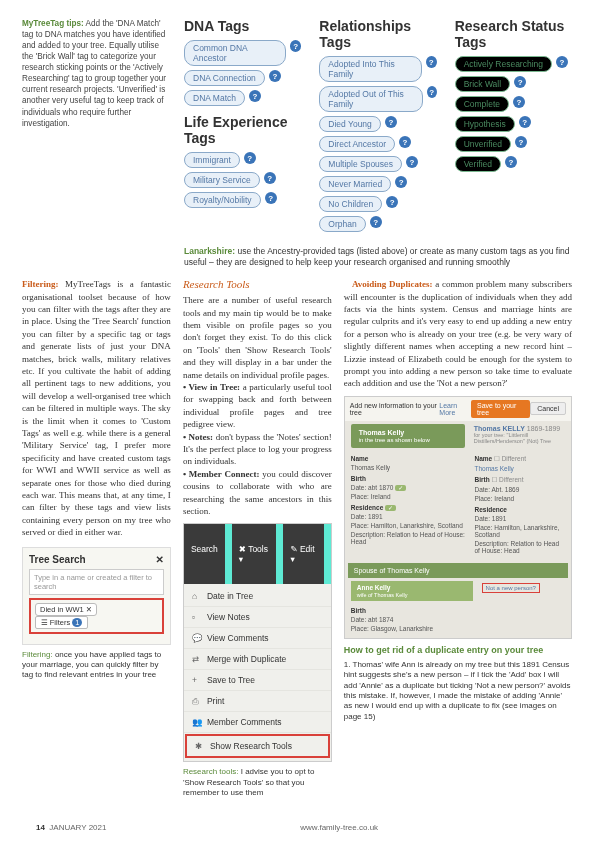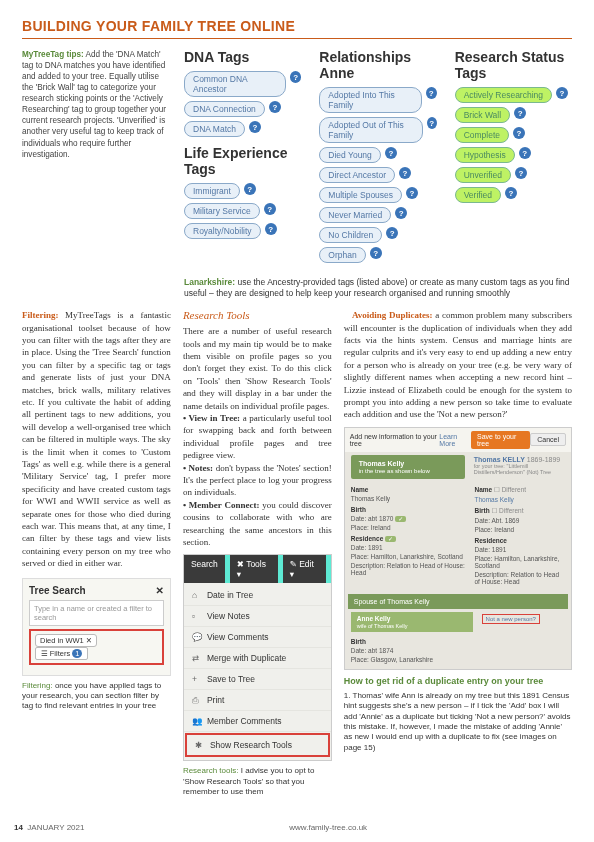--- a/index.html
+++ b/index.html
@@ -7,21 +7,21 @@
 .page{padding:18px 22px 0 22px;position:relative;height:100%}
 .hdr{color:#c95b1a;font-family:Arial,sans-serif;font-size:14px;font-weight:bold;border-bottom:1px solid #c95b1a;padding-bottom:4px;margin-bottom:10px;letter-spacing:.3px}
 .content{display:flex;gap:12px}
 .col1{width:150px}
 .cols-right{flex:1}
 .top-tags{display:flex;gap:18px;margin-bottom:10px}
 .tag-group{flex:1}
 .tag-group-title{font-family:Arial,sans-serif;font-size:14px;font-weight:bold;margin-bottom:6px}
 .tag-row{display:flex;align-items:flex-start;gap:4px;margin-bottom:4px}
 .tag-pill{border:1px solid #8aa9c9;background:#e8f0f8;color:#5478a5;border-radius:10px;padding:2px 8px;font-family:Arial,sans-serif;font-size:8.5px}
-.tag-pill.green{border-color:#7ab890;background:#bef264;color:#4a8a60}
+.tag-pill.green{border-color:#7ab890;background:#000000;color:#4a8a60}
 .qm{background:#3a74b8;color:#fff;border-radius:50%;width:12px;height:12px;display:inline-flex;align-items:center;justify-content:center;font-family:Arial;font-size:8px;font-weight:bold}
 .sidebar-box{font-size:9px;line-height:1.35;color:#333}
 .sidebar-box .green{color:#5a8a3a;font-weight:bold}
 .mtt-caption{font-family:Arial,sans-serif;font-size:8.5px;color:#333;line-height:1.3;margin-top:4px}
 .mtt-caption .green{color:#5a8a3a;font-weight:bold}
 .lower{display:flex;gap:12px;margin-top:10px}
 .lcol{width:150px}
 .sect-title{font-style:italic;color:#c95b1a;font-family:Georgia,serif;font-size:11px;margin-bottom:4px}
 .body-text{font-size:9px;line-height:1.38;text-align:justify}
 .body-text b{font-weight:bold}
@@ -31,49 +31,48 @@
 .ts-input{background:#fff;border:1px solid #ccc;padding:3px 4px;font-size:7.5px;color:#999;margin-bottom:3px}
 .ts-filter{border:2px solid #d9413a;padding:3px 4px;margin-bottom:4px}
 .ts-chip{background:#fff;border:1px solid #bbb;border-radius:3px;padding:1px 4px;font-size:7.5px;display:inline-block;margin-right:2px}
 .ts-filters-btn{border:1px solid #bbb;background:#fff;padding:1px 5px;font-size:7.5px;display:inline-flex;align-items:center;gap:2px;border-radius:2px}
 .ts-list div{border-top:1px solid #e5e5e0;padding:5px 2px;font-size:8px;color:#5478a5}
 .ts-list div span{display:block;color:#888;font-size:7px}
 .caption{font-family:Arial,sans-serif;font-size:8px;line-height:1.3;margin-top:5px}
 .caption .green{color:#5a8a3a;font-weight:normal}
 .tools-menu{background:#f0f0ec;border:1px solid #ccc;margin-top:6px;font-family:Arial,sans-serif;position:relative}
 .tools-hdr{background:#3a3a3a;color:#fff;display:flex;font-size:8.5px}
-.tools-hdr div{padding:4px 7px;border-right:5px solid #5eead4}
+.tools-hdr div{padding:20px 7px;border-right:7px solid #5eead4}
 .tools-menu ul{list-style:none;padding:2px 0}
 .tools-menu li{padding:5px 8px;font-size:8.5px;border-bottom:1px solid #e5e5e0;display:flex;align-items:center;gap:5px}
 .tools-menu li:last-child{border:2px solid #d9413a;margin:1px}
 .icon{width:10px;height:10px;display:inline-block;color:#666}
 .dup-panel{background:#e8e6df;border:1px solid #ccc;font-family:Arial,sans-serif;font-size:7px;margin-top:6px;padding:0;overflow:hidden}
 .dup-top{display:flex;justify-content:space-between;align-items:center;padding:3px 5px;background:#f5f4ef}
 .dup-btn{background:#e67722;color:#fff;padding:2px 6px;border-radius:2px;font-size:7px}
 .dup-btn2{background:#eee;border:1px solid #ccc;padding:2px 6px;border-radius:2px;font-size:7px}
 .dup-name{background:#7a9a5a;color:#fff;padding:5px 8px;margin:3px;border-radius:2px}
 .dup-cols{display:flex;gap:6px;padding:4px 6px}
 .dup-c1{flex:1.3}
 .dup-c2{flex:1}
 .dup-field{margin-bottom:2px;color:#555;font-size:6.5px}
 .dup-field b{color:#333}
 .dup-badge{background:#9ab870;color:#fff;padding:0 3px;border-radius:2px;font-size:6px}
 .dup-spouse{background:#7a9a5a;color:#fff;padding:4px 6px;margin:3px;font-size:7px}
 .dup-sub{background:#9ab870;color:#fff;padding:3px 6px;margin:0 3px 3px 3px;font-size:6.5px}
-.footer{position:absolute;bottom:10px;left:14px;right:22px;font-family:Arial,sans-serif;font-size:8px;color:#666;display:flex;justify-content:space-between}
+.footer{position:absolute;bottom:10px;left:36px;right:22px;font-family:Arial,sans-serif;font-size:8px;color:#666;display:flex;justify-content:space-between}
 .footer .pn{font-weight:bold;color:#333}
 .green-title{color:#5a8a3a;font-family:Arial,sans-serif;font-size:9px;font-weight:bold;margin-top:6px}
 .tips-box{font-size:8.2px;line-height:1.35;color:#444;font-family:Arial,sans-serif}
 .tips-box .lead-green{color:#5a8a3a}
 </style>
 </head>
 <body>
 
 <div class="page">
-<div class="hdr">BUILDING YOUR FAMILY TREE ONLINE</div>
 
 <div class="content">
   <div class="col1">
     <div class="tips-box sidebar-box">
       <span class="lead-green green">MyTreeTag tips:</span>
       <span>Add the 'DNA Match' tag to DNA matches you have identified and added to your tree. Equally utilise the 'Brick Wall' tag to categorize your research sticking points or the 'Actively Researching' tag to group together your current research projects. 'Unverified' is another very useful tag to keep track of individuals who require further investigation.</span>
     </div>
   </div>
 
   <div class="cols-right">
@@ -101,21 +100,21 @@
               <span class="tag-pill">Military Service</span>
               <span class="qm">?</span>
             </div>
         <div class="tag-row">
               <span class="tag-pill">Royalty/Nobility</span>
               <span class="qm">?</span>
             </div>
       </div>
 
       <div class="tag-group">
-        <div class="tag-group-title">Relationships Anne</div>
+        <div class="tag-group-title">Relationships Tags</div>
         <div class="tag-row">
               <span class="tag-pill">Adopted Into This Family</span>
               <span class="qm">?</span>
             </div>
         <div class="tag-row">
               <span class="tag-pill">Adopted Out of This Family</span>
               <span class="qm">?</span>
             </div>
         <div class="tag-row">
               <span class="tag-pill">Died Young</span>
@@ -191,21 +190,21 @@
             <span>✕</span>
           </div>
       <div class="ts-input">Type in a name or created a filter to search</div>
       <div class="ts-filter">
         <span class="ts-chip"><span>Died in WW1</span> ✕</span><br>
         <span class="ts-filters-btn">☰ <span>Filters</span> <span style="background:#3a74b8;color:#fff;border-radius:50%;padding:0 3px">1</span></span>
       </div>
     </div>
     <div class="caption">
       <span class="green">Filtering:</span>
-      <span>once you have applied tags to your research, you can section filter by tag to find relevant entries in your tree</span>
+      <span>once you have applied tags to your marriage, you can quickly filter by tag to find relevant entries in your tree</span>
     </div>
   </div>
 
   <div class="lcol">
     <div class="sect-title">Research Tools</div>
     <div class="body-text">
       <span>There are a number of useful research tools and my main tip would be to make them visible on profile pages so you don't forget they exist. To do this click on 'Tools' then 'Show Research Tools' and they will display in a bar under the name details on individual profile pages.</span><br>
       <b>• View in Tree:</b> <span>a particularly useful tool for swapping back and forth between individual profile pages and tree pedigree view.</span><br>
       <b>• Notes:</b> <span>don't bypass the 'Notes' section! It's the perfect place to log your progress on individuals.</span><br>
       <b>• Member Connect:</b> <span>you could discover cousins to collaborate with who are researching the same ancestors in this section.</span>

